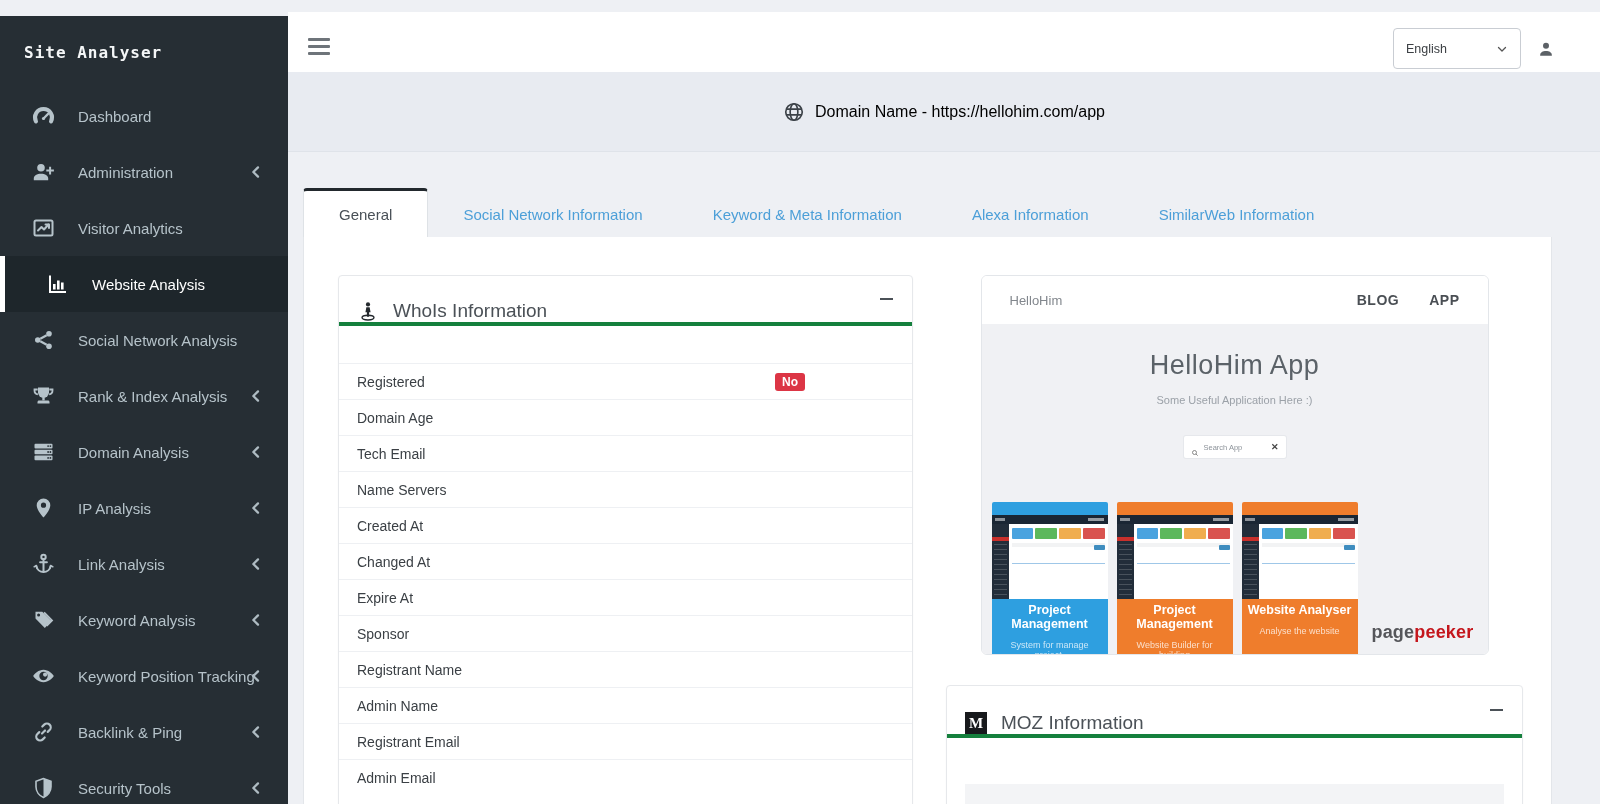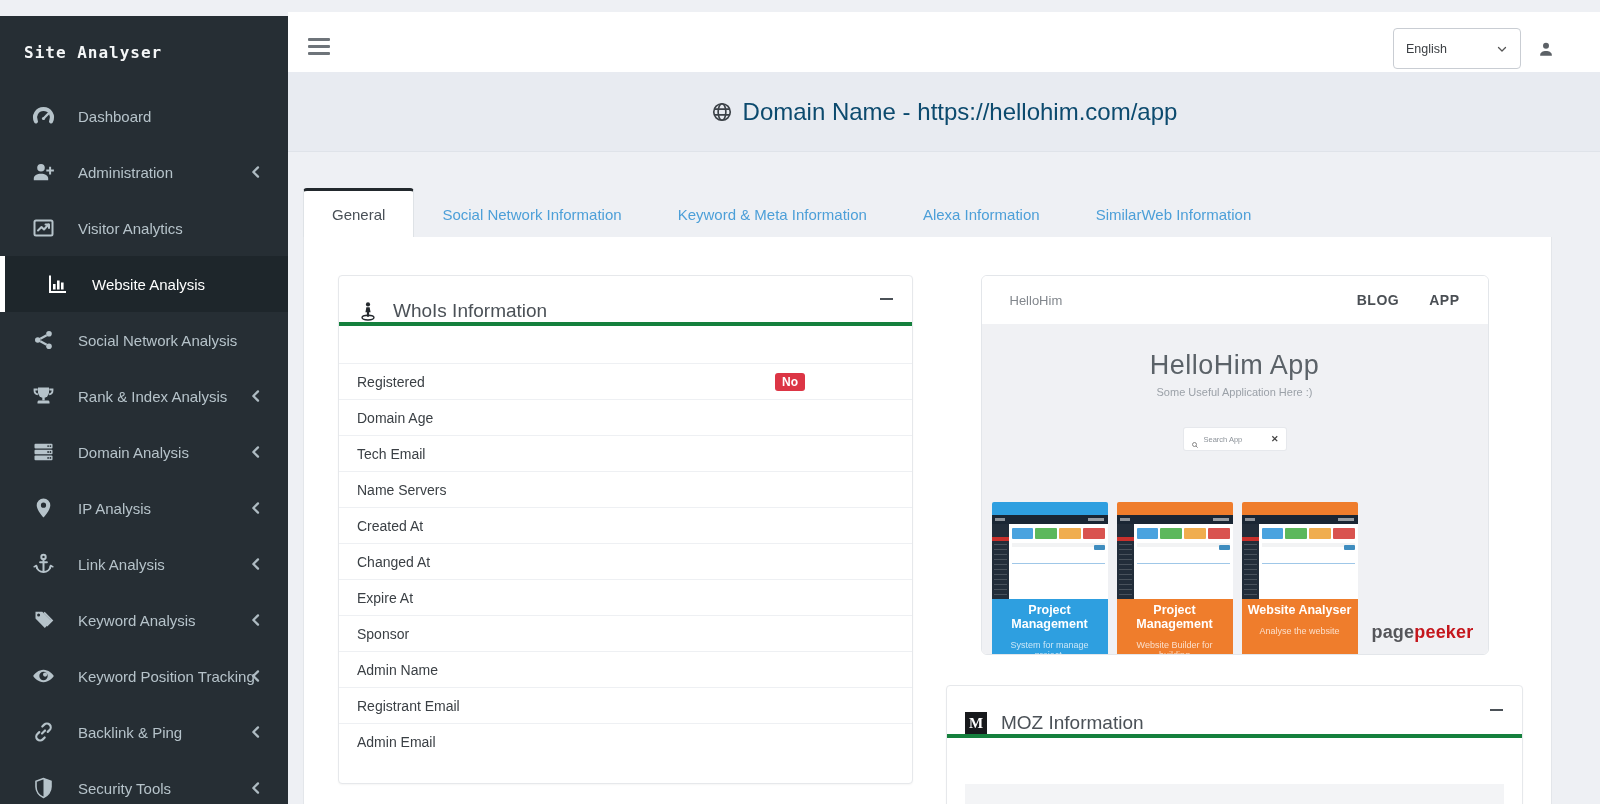--- a/index.html
+++ b/index.html
@@ -26,26 +26,26 @@
   .lang-select{position:absolute;right:79px;top:16px;width:128px;height:41px;background:#fff;
     border:1px solid #c9cdd3;border-radius:4px;display:flex;align-items:center;padding:0 12px;
     font-size:12.5px;color:#3c4044;cursor:pointer;}
   .lang-select .dchev{margin-left:auto;width:12px;height:12px;color:#555;}
   .user-btn{position:absolute;right:44px;top:27px;width:20px;height:20px;color:#5c6166;cursor:pointer;}
 
   
   .domain-band{position:absolute;left:288px;top:72px;width:1312px;height:80px;background:#e8ebf1;
     border-bottom:1px solid #dfe3e9;display:flex;align-items:center;justify-content:center;}
   .domain-band .gicon{width:22px;height:22px;color:#3c4248;margin-right:10px;}
-  .domain-band .dtext{font-size:24px;color:#0c4a6e;}
+  .domain-band .dtext{font-size:16px;color:#000000;}
 
   
   .main{position:absolute;left:288px;top:153px;width:1312px;height:651px;background:#eef0f4;}
   .tabs{position:absolute;left:15px;top:35px;height:49px;display:flex;align-items:stretch;}
-  .tab{padding:0 28px;display:flex;align-items:center;font-size:15px;color:#4c9fd8;cursor:pointer;border-top:3px solid transparent;}
+  .tab{padding:0 35px;display:flex;align-items:center;font-size:15px;color:#4c9fd8;cursor:pointer;border-top:3px solid transparent;}
   .tab.active{background:#fff;border:1px solid #dee2e6;border-top:3px solid #22282d;border-bottom:none;
     border-radius:4px 4px 0 0;color:#495057;}
   .panel{position:absolute;left:15px;top:84px;width:1249px;height:567px;background:#fff;
     border-left:1px solid #e3e6ea;border-right:1px solid #e3e6ea;overflow:hidden;}
   .columns{display:flex;padding:38px 0 0 34px;gap:33px;align-items:flex-start;}
 
   
   .card{background:#fff;border:1px solid #e6e8eb;border-radius:4px;box-shadow:0 1px 2px rgba(0,0,0,.04);}
   .card-head{height:50px;display:flex;align-items:flex-end;padding:0 18px;border-bottom:4px solid #15803d;position:relative;}
   .card-title{font-size:19px;color:#4b5157;margin-left:14px;}
@@ -66,21 +66,21 @@
   
   .rightcol{width:577px;display:flex;flex-direction:column;}
   .preview{width:508px;height:380px;margin:0 auto;background:#fff;border:1px solid #e3e6ea;
     border-radius:6px;overflow:hidden;position:relative;}
   .pnav{height:48px;display:flex;align-items:center;justify-content:space-between;padding:0 28px;background:#fff;}
   .pbrand{font-size:13px;color:#82878d;}
   .pnavlinks{display:flex;gap:30px;}
   .pnavlinks span{font-size:14px;font-weight:bold;color:#4a4f54;letter-spacing:.5px;}
   .phero{position:absolute;left:0;right:0;top:48px;bottom:0;background:#f0f1f4;}
   .phead{margin-top:26px;text-align:center;font-size:27px;color:#5b6268;font-weight:500;letter-spacing:.5px;}
-  .psub{margin-top:5px;text-align:center;font-size:11px;color:#9ba1a8;}
+  .psub{margin-top:13px;text-align:center;font-size:11px;color:#9ba1a8;}
   .psearch{margin:30px auto 0;width:102px;height:22px;background:#fff;border-radius:2px;
     box-shadow:0 0 0 1px #e6e8ec;display:flex;align-items:center;padding:0 7px;}
   .psearch .mag{width:8px;height:8px;color:#777;flex:none;}
   .psearch .ph{font-size:7.5px;color:#8d939a;margin-left:5px;}
   .psearch .px{margin-left:auto;font-size:9px;color:#444;font-weight:bold;line-height:1;}
   .appsrow{position:absolute;left:10px;top:178px;display:flex;gap:9px;}
   .mini-card{width:116px;height:176px;padding-top:13px;border-radius:2px;}
   .mini-card.blue{background:#2e9fe0;}
   .mini-card.orange{background:#ef7d2c;}
   .mini-dash{height:84px;background:#fff;overflow:hidden;}
@@ -369,20 +369,23 @@
         <div class="wrow">
             <span>Changed At</span>
           </div>
         <div class="wrow">
             <span>Expire At</span>
           </div>
         <div class="wrow">
             <span>Sponsor</span>
           </div>
         <div class="wrow">
+            <span>Registrant Name</span>
+          </div>
+        <div class="wrow">
             <span>Admin Name</span>
           </div>
         <div class="wrow">
             <span>Registrant Email</span>
           </div>
         <div class="wrow">
             <span>Admin Email</span>
           </div>
         <div class="wfill"></div>
       </div>

